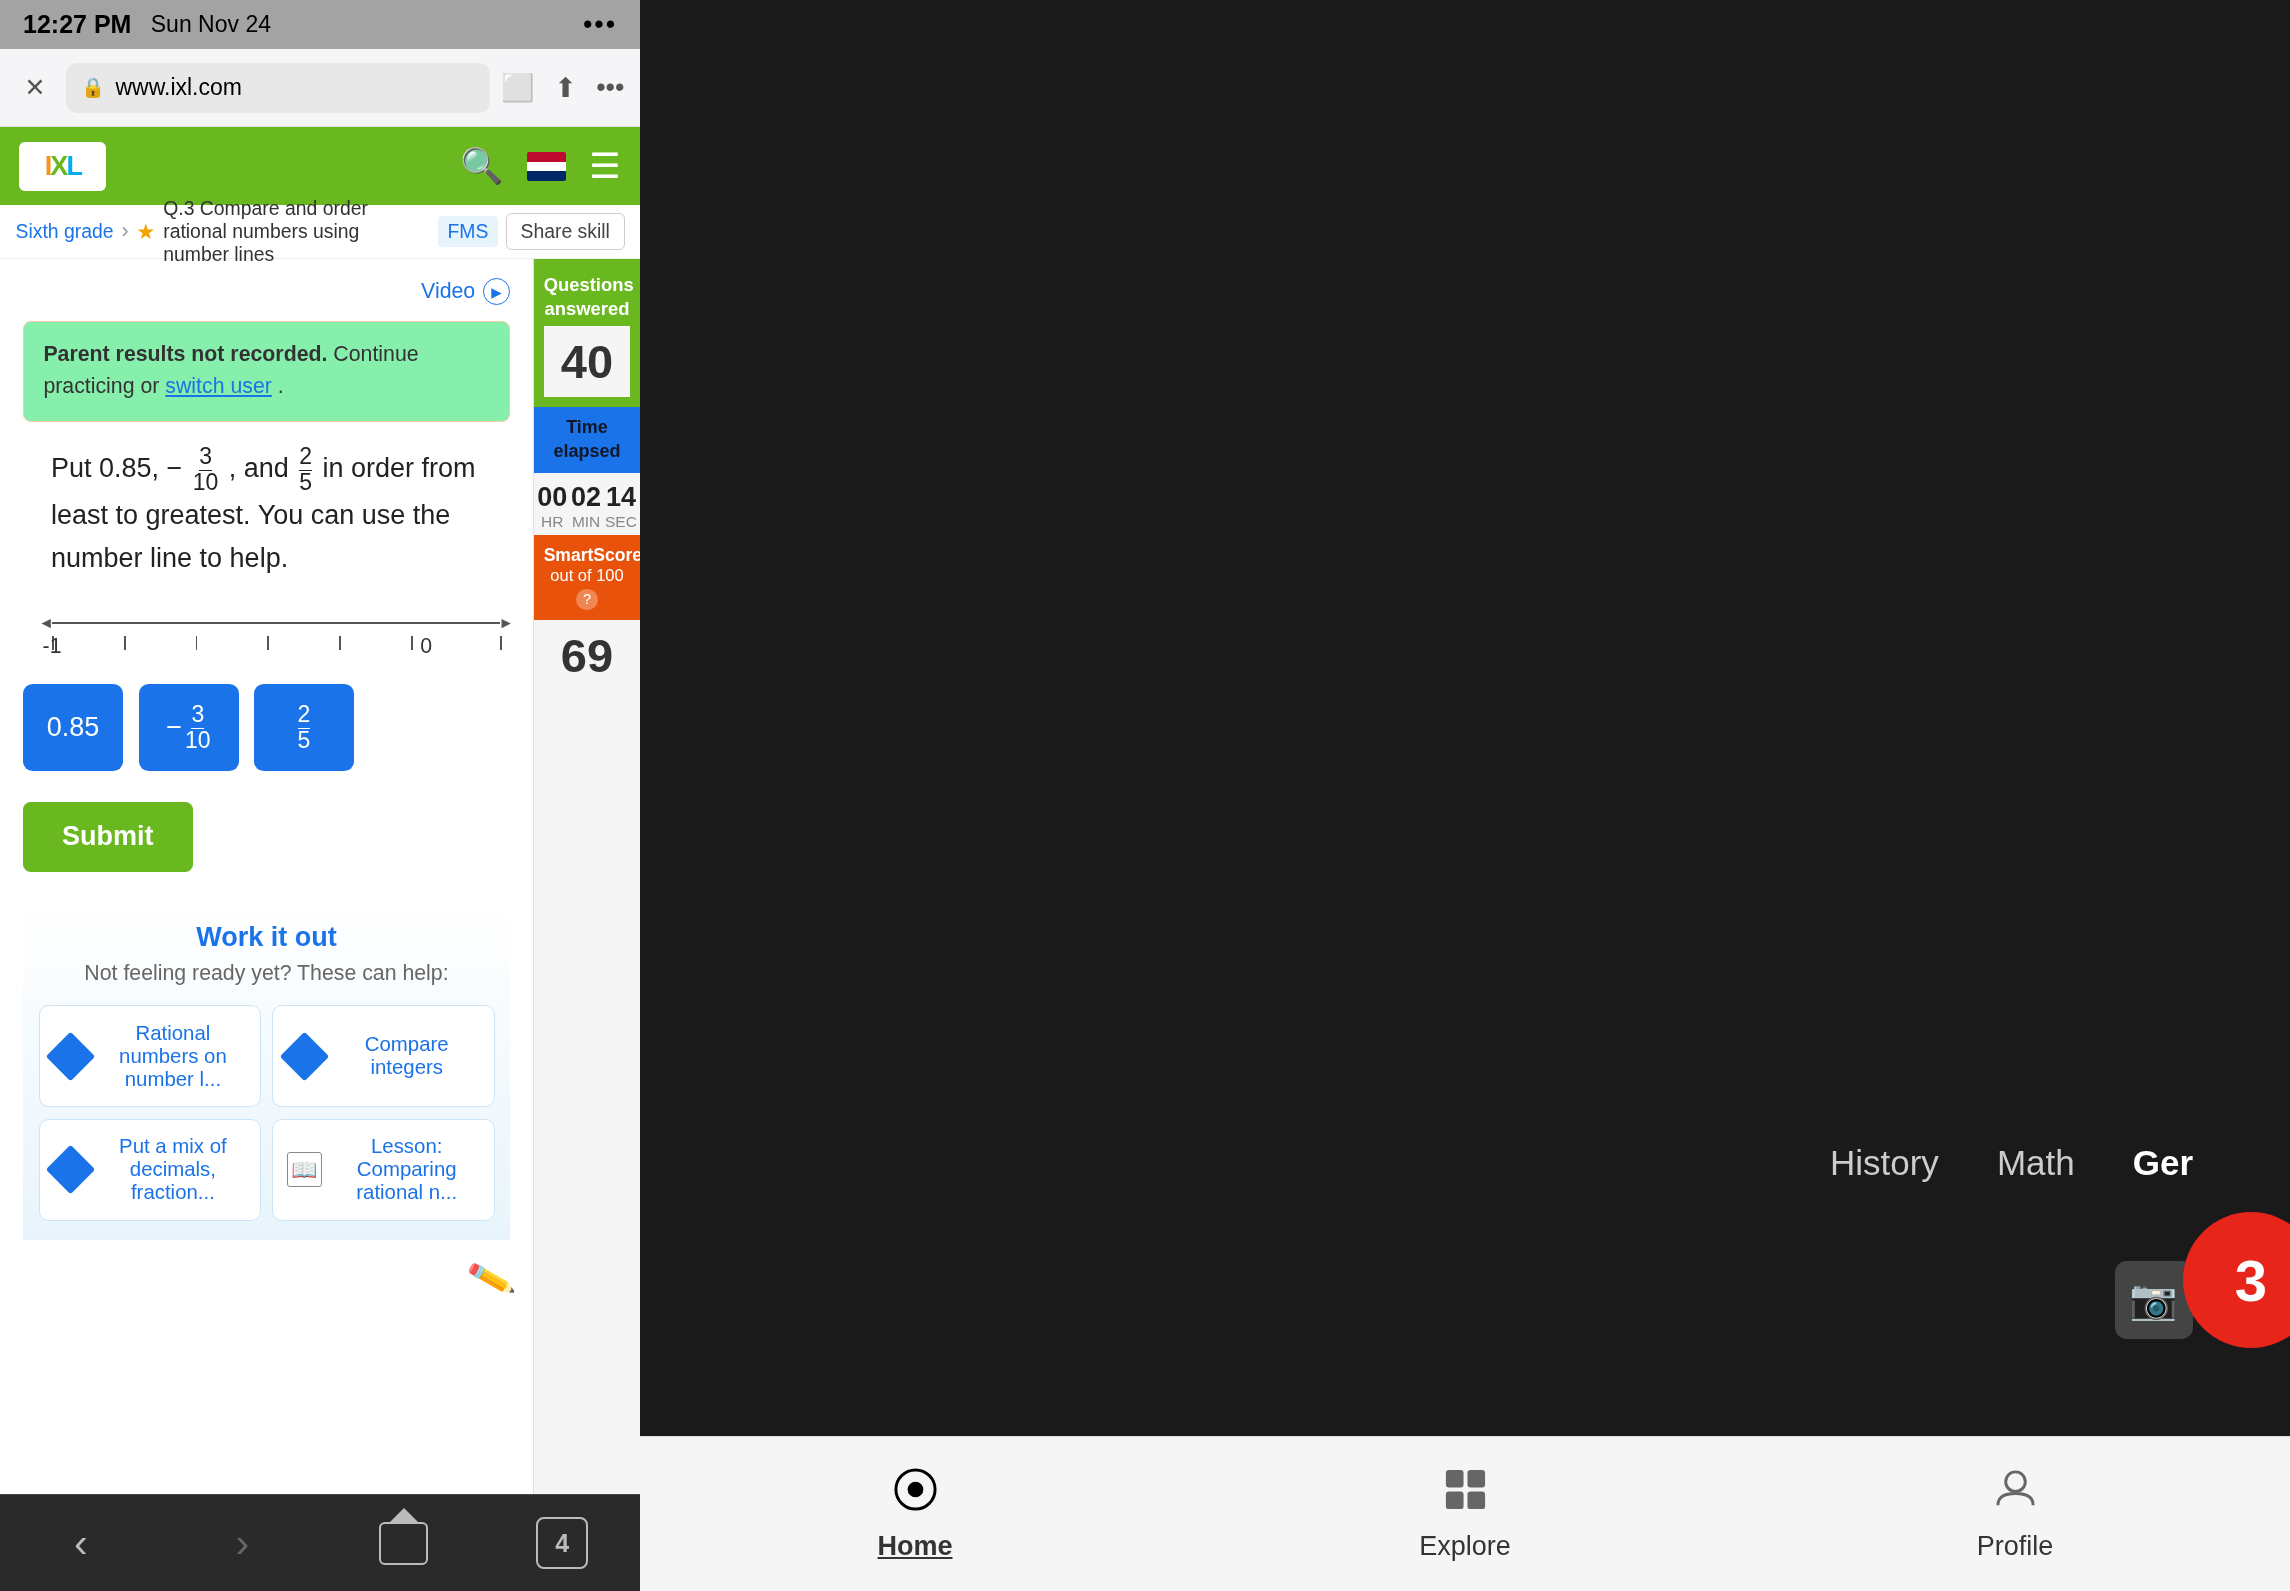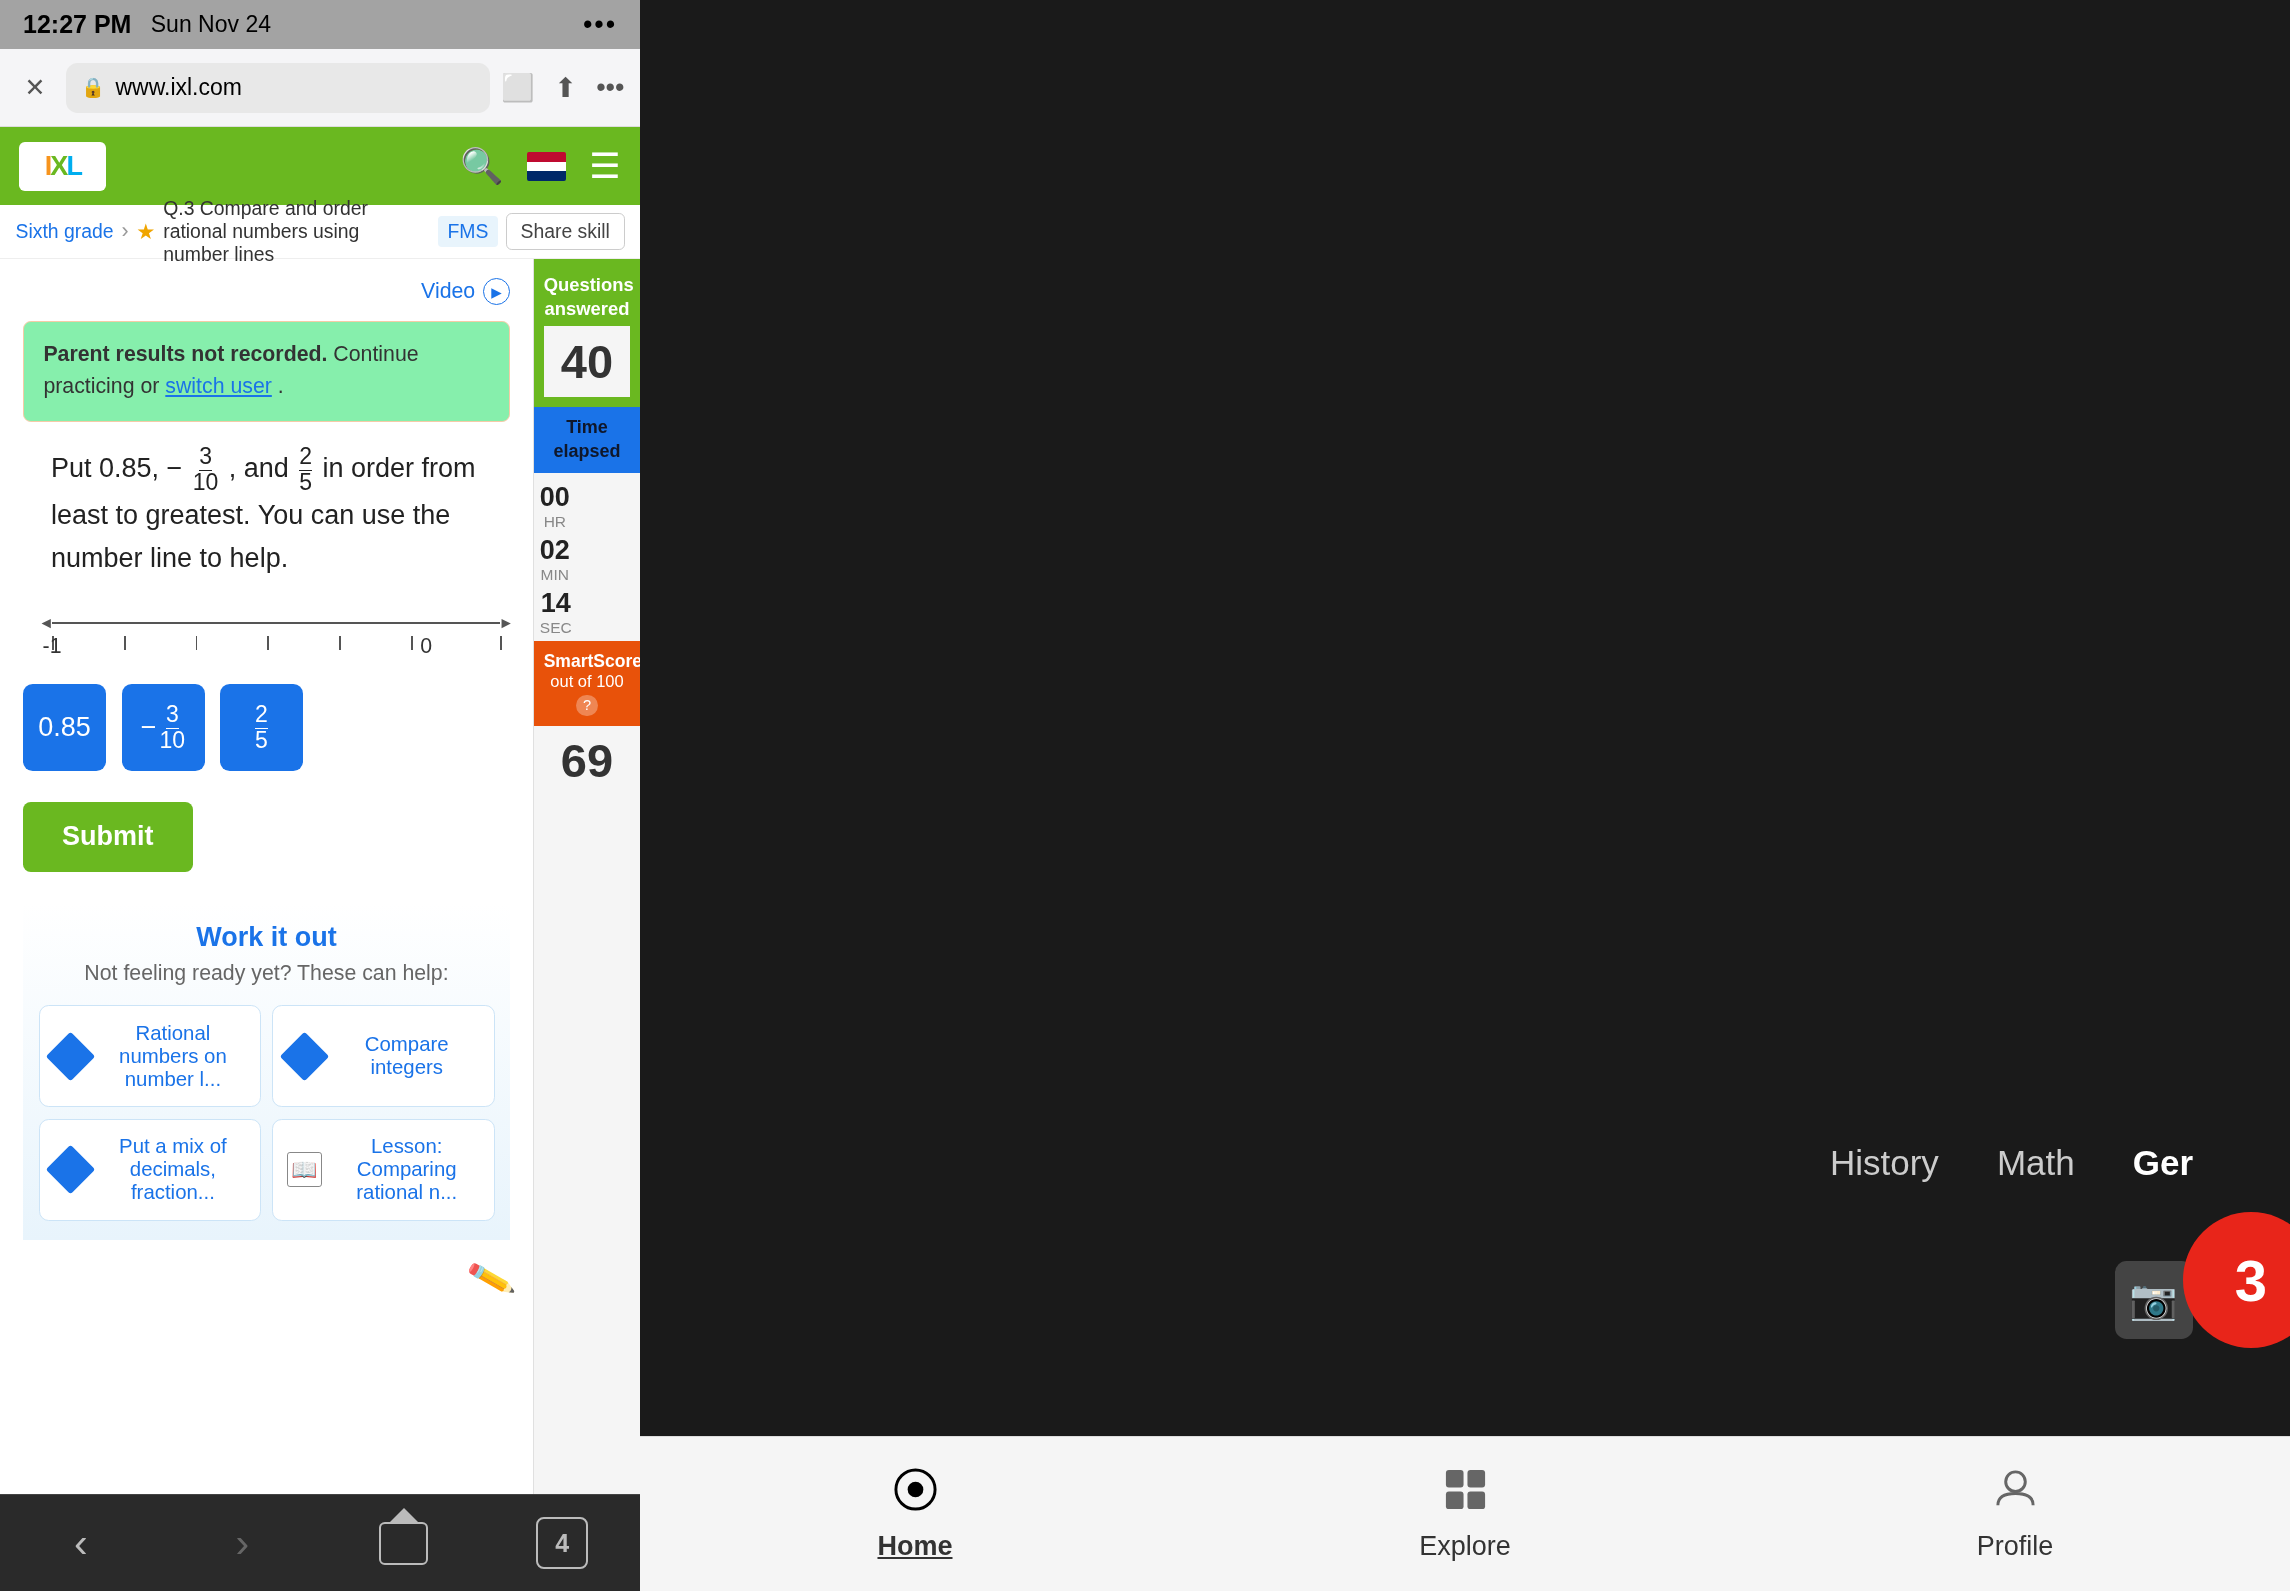--- a/index.html
+++ b/index.html
@@ -267,21 +267,21 @@
       transform: translateX(-50%);
     }
 
     
     .answer-choices {
       display: flex;
       gap: 15.5px;
       margin-bottom: 31px;
     }
     .answer-chip {
-      width: 83px;
+      width: 100px;
       height: 87px;
       background: #1a73e8;
       border-radius: 9.7px;
       display: flex;
       align-items: center;
       justify-content: center;
       color: #fff;
       font-size: 27px;
       font-weight: 500;
     }
@@ -413,21 +413,20 @@
       font-weight: 700;
       line-height: 1.3;
     }
     .time-display {
       background: #f5f5f5;
       display: flex;
       align-items: flex-start;
       justify-content: center;
       padding: 9.7px 5.8px 3.9px;
       gap: 3.9px;
-      flex-direction: column;
     }
     .time-unit { text-align: center; }
     .time-unit .val { font-size: 27px; font-weight: 600; color: #222; }
     .time-unit .lbl { font-size: 15.5px; color: #888; }
     .smart-score-box {
       background: #e8520a;
       padding: 9.7px;
       text-align: center;
     }
     .smart-score-box .label {

